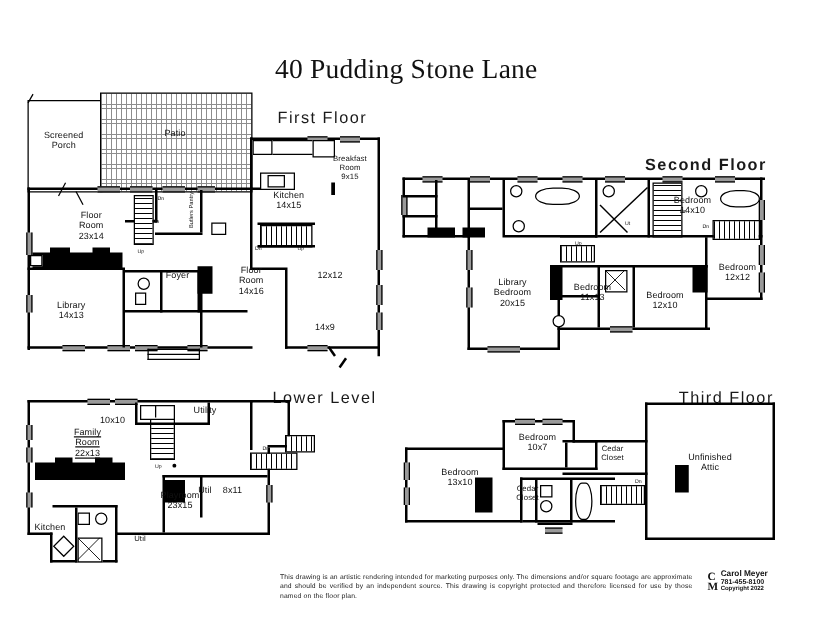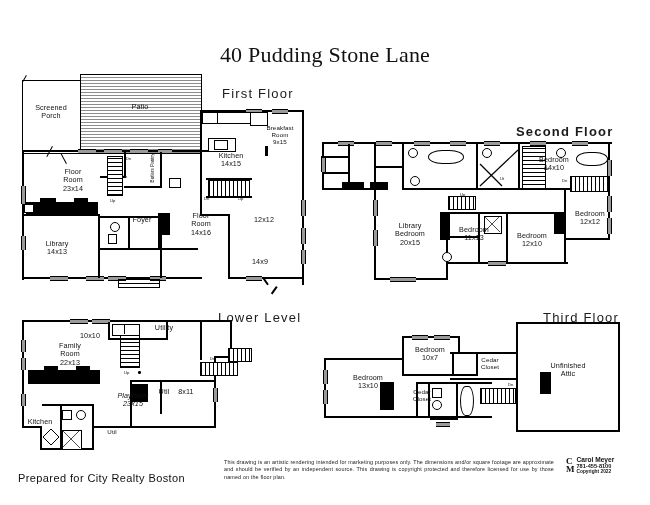--- a/index.html
+++ b/index.html
@@ -467,26 +467,26 @@
     </div>
     <div class="svg-layer" style="left:42px; top:128px;">
       <svg width="18" height="18">
           <polygon points="9,1 17,9 9,17 1,9" fill="none" stroke="#000" stroke-width="1"></polygon>
         </svg>
     </div>
 
     <div class="fill-black" style="left:92px; top:71px; width:2.5px; height:2.5px; border-radius:50%;"></div>
     <div class="fill-black" style="left:138px; top:71px; width:2.5px; height:2.5px; border-radius:50%;"></div>
 
-    <div class="room-label" style="left:30px; top:42px; width:80px;">
+    <div class="room-label" style="left:30px; top:42px; width:80px;text-decoration:underline;">
       <span>Family</span><br>
       <span>Room</span><br>
       <span class="dim">22x13</span>
     </div>
-    <div class="room-label" style="left:90px; top:92px; width:86px;font-style:italic;">
+    <div class="room-label" style="left:101px; top:92px; width:86px;">
       <span>Playroom</span><br>
       <span class="dim">23x15</span>
     </div>
     <div class="room-label" style="left:14px; top:118px; width:52px;">
       <span>Kitchen</span>
     </div>
     <div class="room-label" style="left:136px; top:24px; width:56px;">
       <span>Utility</span>
     </div>
     <div class="room-label sm" style="left:92px; top:128px; width:40px;">
@@ -565,21 +565,20 @@
       <span>Closet</span>
     </div>
     <div class="room-label" style="left:212px; top:62px; width:76px;">
       <span>Unfinished</span><br>
       <span>Attic</span>
     </div>
   </div>
 
   <div class="footer-note" style="left:224px; top:459px;">This drawing is an artistic rendering intended for marketing purposes only.  The dimensions and/or square footage are approximate and should be verified by an independent source. This drawing is copyright protected and therefore licensed for use by those named on the floor plan.</div>
 
-  <div class="prepared" style="left:18px; top:472px;">Prepared for City Realty Boston</div>
 
   <div class="logo-block" style="left:566px; top:456px;">
     <div class="logo-mark">
       <div>C</div>
       <div>M</div>
     </div>
     <div class="logo-text">
       <div class="logo-name">Carol Meyer</div>
       <div class="logo-phone">781-455-8100</div>
       <div class="logo-copy">Copyright 2022</div>

